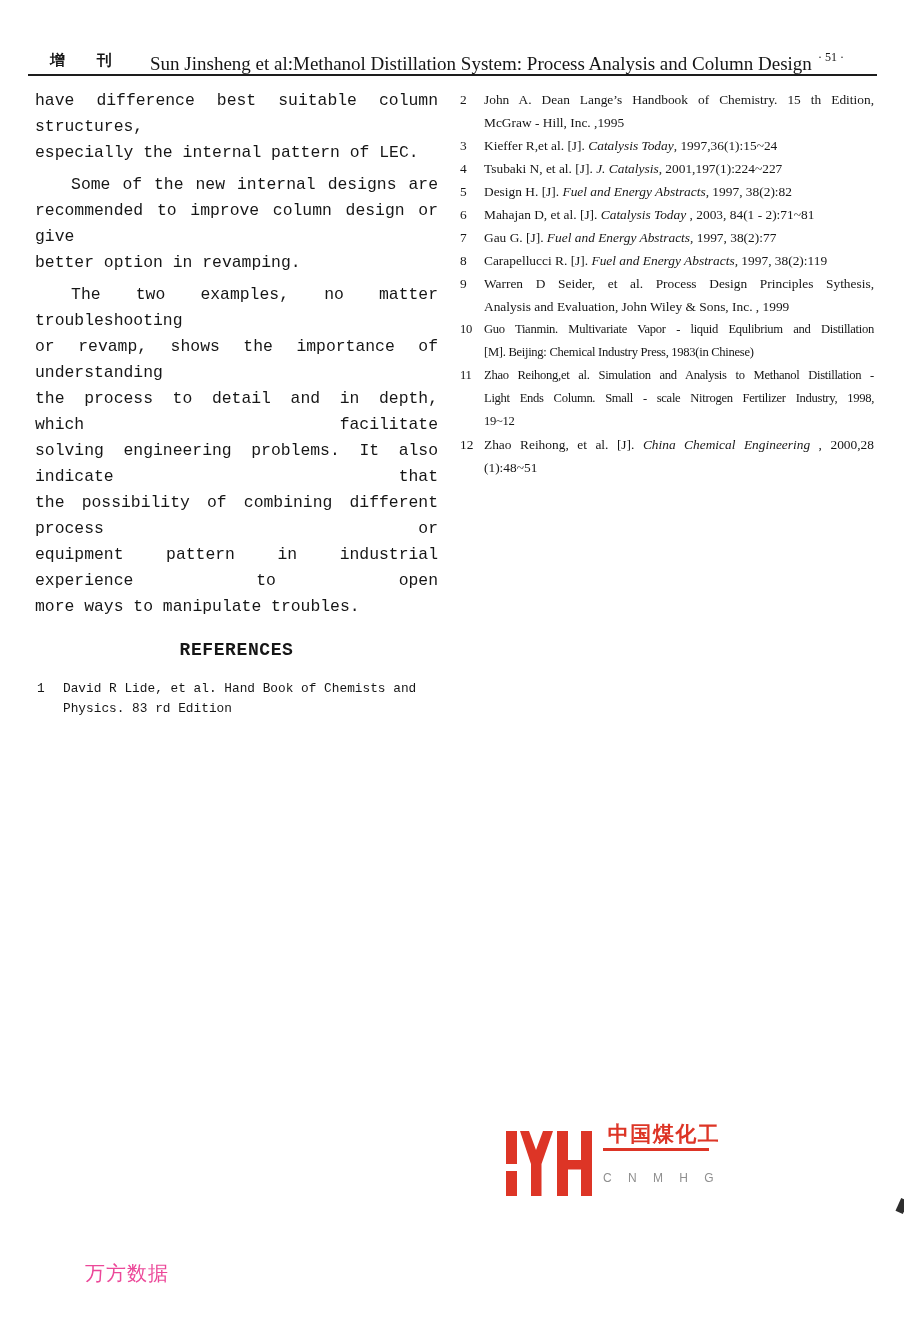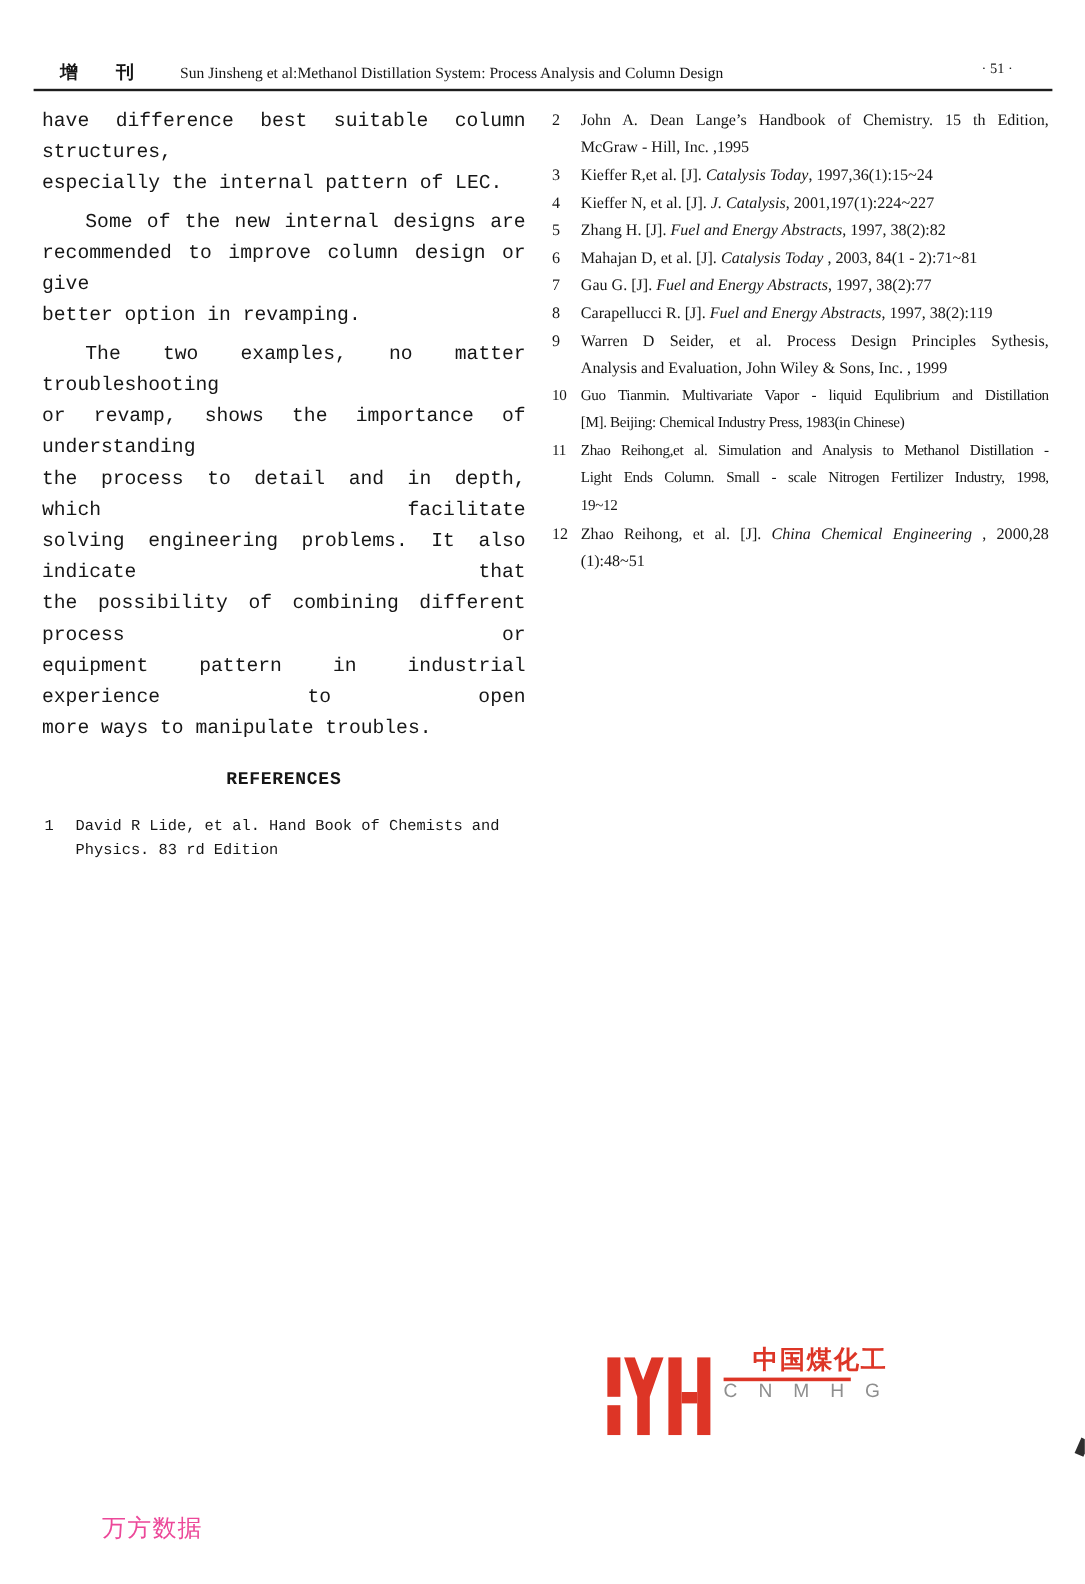--- a/index.html
+++ b/index.html
@@ -2,51 +2,51 @@
 <html><head>
 <meta charset="utf-8">
 <style>
   * { margin:0; padding:0; box-sizing:border-box; }
   html,body { width:904px; height:1320px; }
   body { background:#ffffff; font-family:"Liberation Serif", serif; color:#161616; position:relative; }
   .page { position:absolute; inset:0; background:#fff; overflow:hidden; }
 
   
   .hdr-issue { position:absolute; left:50px; top:51px; font-size:15px; font-weight:bold; letter-spacing:14px; white-space:nowrap; }
-  .hdr-title { position:absolute; left:150px; right:150px; top:53px; text-align:left; font-size:13px; white-space:nowrap; }
+  .hdr-title { position:absolute; left:150px; right:150px; top:53px; text-align:right; font-size:19px; white-space:nowrap; }
   .hdr-page  { position:absolute; right:60px; top:50px; font-size:12px; white-space:nowrap; }
   .hdr-rule  { position:absolute; left:28px; right:27px; top:74px; height:2.4px; background:#1d1d1d; }
 
   
   .col-left  { position:absolute; left:35px;  top:88px; width:403px; font-size:16.4px; line-height:26px;font-family:Liberation Mono, monospace; }
   .col-right { position:absolute; left:457px; top:88px; width:417px; font-size:13.4px; line-height:23px; }
 
   .jl { text-align:justify; text-align-last:justify; }
   .jl-last { text-align-last:left; }
   .para.indent .jl:first-child { text-indent:2.2em; }
   .para + .para { margin-top:6px; }
 
-  .refs-heading { margin-top:17px; text-align:center; font-weight:bold; font-size:15px; letter-spacing:0.6px; }
+  .refs-heading { margin-top:17px; text-align:center; font-weight:bold; font-size:18px; letter-spacing:0.6px; }
 
   .ref1 { margin-top:16px; font-size:12.8px; line-height:20px; position:relative; padding-left:28px; }
   .ref1 .num { position:absolute; left:2px; top:0; }
 
   .ref { position:relative; padding-left:27px; }
   .ref .num { position:absolute; left:3px; top:0; }
   .ref.cond { font-size:12.6px; letter-spacing:-0.3px; }
   .ref i { font-style:italic; }
 
   
   .logo { position:absolute; left:506px; top:1122px; display:flex; align-items:flex-start; }
   .logo-glyph { width:87px; height:65px; margin-top:9px; flex:0 0 auto; }
   .logo-text { margin-left:10px;text-align:right; }
   .logo-cn { font-size:21px; line-height:24px; letter-spacing:1.5px; font-weight:600;
              font-family:"Liberation Sans", sans-serif; white-space:nowrap; }
   .logo-underline { height:3px; width:106px; margin-top:2px; }
-  .logo-en { margin-top:0; font-size:16px; letter-spacing:6.5px; font-family:"Liberation Sans", sans-serif; white-space:nowrap; }
+  .logo-en { margin-top:20px; font-size:12px; letter-spacing:6.5px; font-family:"Liberation Sans", sans-serif; white-space:nowrap; }
 
   
   .watermark { position:absolute; left:85px; top:1260px; font-size:20px; color:#ec4899;
                font-family:"DejaVu Sans", sans-serif; letter-spacing:1px; }
 
   
   .scan-mark { position:absolute; right:-2px; top:1199px; width:8px; height:14px; background:#2e2e2e; transform:rotate(24deg); }
 </style>
 </head>
 <body>
@@ -92,25 +92,25 @@
           <span class="num">2</span>
           <div class="jl"><span>John A. Dean Lange’s Handbook of Chemistry. 15 th Edition,</span></div>
           <div class="jl jl-last"><span>McGraw - Hill, Inc. ,1995</span></div>
         </div>
         <div class="ref">
           <span class="num">3</span>
           <div class="jl jl-last"><span>Kieffer R,et al. [J]. </span><i>Catalysis Today</i><span>, 1997,36(1):15~24</span></div>
         </div>
         <div class="ref">
           <span class="num">4</span>
-          <div class="jl jl-last"><span>Kieffer N, et al. [J]. </span><i>J. Catalysis</i><span>, 2001,197(1):224~227</span></div>
+          <div class="jl jl-last"><span>Tsubaki N, et al. [J]. </span><i>J. Catalysis</i><span>, 2001,197(1):224~227</span></div>
         </div>
         <div class="ref">
           <span class="num">5</span>
-          <div class="jl jl-last"><span>Zhang H. [J]. </span><i>Fuel and Energy Abstracts</i><span>, 1997, 38(2):82</span></div>
+          <div class="jl jl-last"><span>Design H. [J]. </span><i>Fuel and Energy Abstracts</i><span>, 1997, 38(2):82</span></div>
         </div>
         <div class="ref">
           <span class="num">6</span>
           <div class="jl jl-last"><span>Mahajan D, et al. [J]. </span><i>Catalysis Today</i><span> , 2003, 84(1 - 2):71~81</span></div>
         </div>
         <div class="ref">
           <span class="num">7</span>
           <div class="jl jl-last"><span>Gau G. [J]. </span><i>Fuel and Energy Abstracts</i><span>, 1997, 38(2):77</span></div>
         </div>
         <div class="ref">

